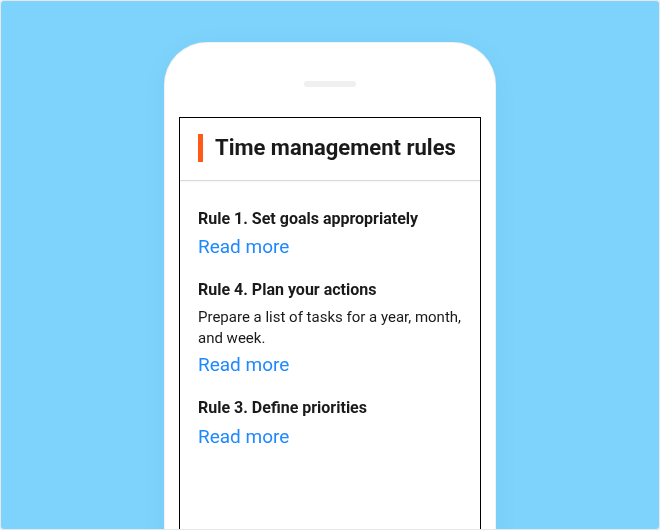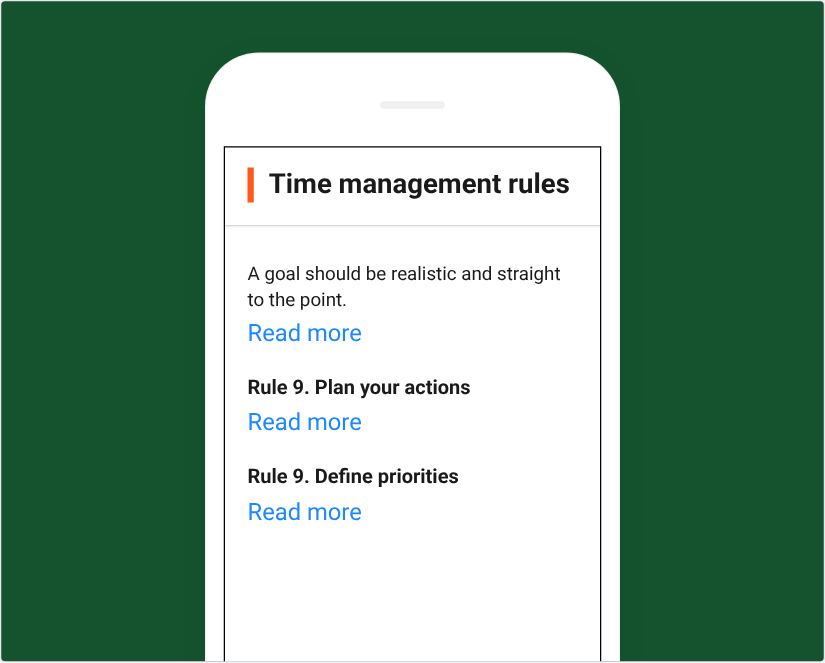--- a/index.html
+++ b/index.html
@@ -13,21 +13,21 @@
       width: 660px;
       height: 530px;
       overflow: hidden;
       display: flex;
       justify-content: center;
       align-items: flex-start;
     }
     .backdrop {
       width: 660px;
       height: 530px;
-      background: #14532d;
+      background: #7dd3fc;
       border: 1px solid #e5e8ec;
       border-radius: 4px;
       position: relative;
       overflow: hidden;
     }
     .phone {
       position: absolute;
       top: 42px;
       left: 50%;
       transform: translateX(-50%);
@@ -103,30 +103,31 @@
   <div class="phone">
     <div class="speaker"></div>
     <div class="screen">
       <div class="header">
         <div class="accent-bar"></div>
         <h1 class="page-title">Time management rules</h1>
       </div>
       <div class="content">
 
         <div class="rule">
-          <div class="rule-desc">A goal should be realistic and straight to the point.</div>
+          <div class="rule-title">Rule 1. Set goals appropriately</div>
           <a class="read-more">Read more</a>
         </div>
 
         <div class="rule">
-          <div class="rule-title">Rule 9. Plan your actions</div>
+          <div class="rule-title">Rule 4. Plan your actions</div>
+          <div class="rule-desc">Prepare a list of tasks for a year, month, and week.</div>
           <a class="read-more">Read more</a>
         </div>
 
         <div class="rule">
-          <div class="rule-title">Rule 9. Define priorities</div>
+          <div class="rule-title">Rule 3. Define priorities</div>
           <a class="read-more">Read more</a>
         </div>
 
       </div>
     </div>
   </div>
 </div>
 
 </body></html>

